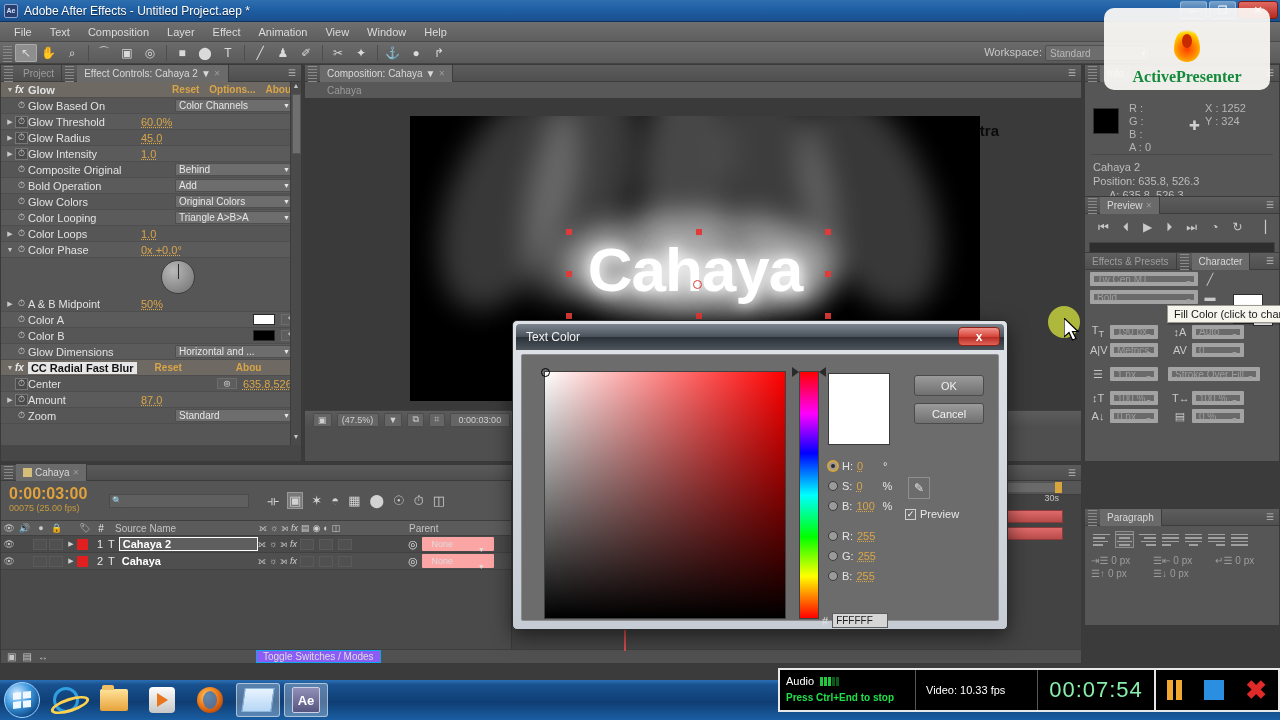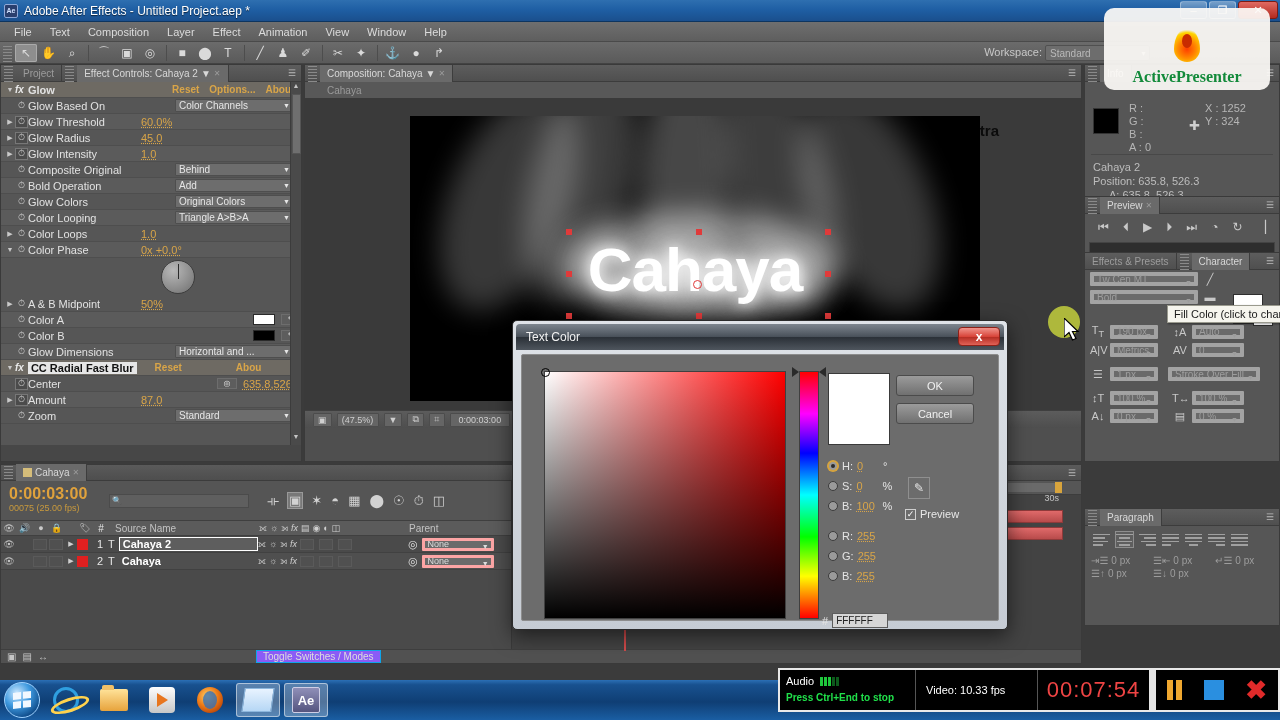--- a/index.html
+++ b/index.html
@@ -212,21 +212,21 @@
   .c-eye{width:16px;text-align:center;color:#c9c9c9;font-size:9px;}
   .c-blank{width:14px;height:11px;border:1px solid #5a5a5a;background:#505050;margin-right:2px;}
   .c-tri{width:12px;text-align:center;color:#cfcfcf;font-size:7px;}
   .c-color{width:11px;height:11px;background:#e02020;margin-right:4px;}
   .c-num{width:16px;text-align:center;color:#e8e8e8;}
   .c-src{flex:0 0 150px;display:flex;align-items:center;gap:4px;}
   .srcbox{border:1px solid #ffffff;background:#5e5e5e;padding:0 3px;font-weight:bold;color:#fff;flex:1;}
   .srcplain{font-weight:bold;color:#fff;padding:0 3px;}
   .c-sw{display:flex;align-items:center;gap:3px;color:#cfcfcf;font-size:9px;width:150px;}
   .c-parent{display:flex;align-items:center;gap:4px;}
-  .pbox{width:72px;height:13px;background:#6a6a6a;border:3px solid #fca5a5;color:#ddd;font-size:9px;
+  .pbox{width:72px;height:13px;background:#6a6a6a;border:7px solid #fca5a5;color:#ddd;font-size:9px;
         display:flex;align-items:center;padding:0 3px;position:relative;border-radius:1px;}
   .pbox .cv{position:absolute;right:2px;top:2px;font-size:7px;}
   .tl-graph { position:absolute; left:510px; top:16px; right:0; bottom:12px; background:#434343;
               border-left:1px solid #3a3a3a;}
   .ruler { height:14px; background:#565656; border-bottom:1px solid #3d3d3d; position:relative;
            font-size:9px; color:#b9b9b9;}
   .ruler .lab{position:absolute; right:22px; top:12px; font-size:9px;color:#c3c3c3;}
   .wab { position:absolute; left:2px; top:1px; right:18px; height:11px; background:#6a6a6a;border:1px solid #555;}
   .wab i{position:absolute;width:7px;height:11px;background:#d8a43c;top:-1px;}
   .cti { position:absolute; left:112px; top:0; width:2px; bottom:0; background:#d04a4a; z-index:5;}
@@ -277,21 +277,21 @@
   .radios{position:absolute; left:306px; top:103px; font-size:11px;color:#e4e4e4;}
   .rrow{display:flex;align-items:center;gap:4px;height:16px;margin-bottom:4px;}
   .rdot{width:10px;height:10px;border-radius:50%;border:1px solid #3c3c3c;background:#9a9a9a;position:relative;}
   .rdot.on{border-color:#d8a43c; box-shadow:0 0 0 1px #d8a43c;}
   .rdot.on:after{content:"";position:absolute;left:2px;top:2px;width:4px;height:4px;border-radius:50%;background:#2b2b2b;}
   .rval{color:#d9a548;text-decoration:underline;text-decoration-style:dotted;min-width:22px;}
   .hexrow{position:absolute;left:300px;top:258px;display:flex;align-items:center;gap:4px;font-size:11px;color:#e4e4e4;}
   .hexbox{width:56px;height:15px;background:#d6d6d6;border:1px solid #5c5c5c;color:#222;font-size:10px;
           display:flex;align-items:center;padding:0 3px;}
   .cd-ok,.cd-cancel{
-    position:absolute; right:24px; width:78px;height:21px;border-radius:3px;
+    position:absolute; right:14px; width:70px;height:21px;border-radius:3px;
     background:linear-gradient(180deg,#9b9b9b,#707070); border:1px solid #4b4b4b;
     color:#f0f0f0; font-size:11px; display:flex;align-items:center;justify-content:center;margin-left:25px;
   }
   .cd-ok{top:20px;} .cd-cancel{top:48px;}
   .eyedrop{position:absolute; left:386px; top:122px; width:22px;height:22px;
            background:#6c6c6c;border:1px solid #8f8f8f;display:flex;align-items:center;justify-content:center;
            color:#e8e8e8;font-size:12px;}
   .prevchk{position:absolute;left:383px;top:153px;display:flex;align-items:center;gap:4px;font-size:11px;color:#e8e8e8;}
   .chkbox{width:11px;height:11px;border:1px solid #cfcfcf;background:#6c6c6c;color:#fff;font-size:9px;
           display:flex;align-items:center;justify-content:center;}
@@ -319,22 +319,22 @@
     position:absolute; left:778px; top:668px; width:502px; height:44px; z-index:65;
     background:#000; border:2px solid #e9e9e9; display:flex; align-items:stretch;
   }
   .rec-left{width:136px;border-right:1px solid #555;display:flex;flex-direction:column;}
   .rec-audio{height:22px;display:flex;align-items:center;gap:6px;padding-left:6px;color:#fff;font-size:11px;}
   .vu{display:flex;gap:1px;}
   .vu i{width:3px;height:9px;background:#1fc83c;display:block;}
   .vu i.d{background:#0c5a1b;}
   .rec-hint{color:#20e04a;font-size:10px;font-weight:bold;padding-left:6px;}
   .rec-vid{width:122px;border-right:1px solid #555;color:#fff;font-size:11px;display:flex;align-items:center;padding-left:10px;}
-  .rec-time{flex:1;color:#ef4444;font-size:22px;display:flex;align-items:center;justify-content:center;letter-spacing:1px;
-            border-right:7px solid #e5e5e5;}
+  .rec-time{flex:1;color:#86efac;font-size:22px;display:flex;align-items:center;justify-content:center;letter-spacing:1px;
+            border-right:2px solid #e5e5e5;}
   .rec-btns{width:122px;display:flex;align-items:center;justify-content:space-around;}
   .rb-pause{display:flex;gap:3px;}
   .rb-pause i{width:6px;height:20px;background:#f0a830;display:block;}
   .rb-stop{width:20px;height:20px;background:#2a8fe0;}
   .rb-x{color:#e02a2a;font-size:26px;font-weight:bold;line-height:20px;}
 
   
   #taskbar {
     position:absolute; left:0; bottom:0; width:1280px; height:40px; z-index:40;
     background:linear-gradient(180deg,#2b6fb5 0%,#18518f 12%,#0f3e74 55%,#1a5ea3 100%);

